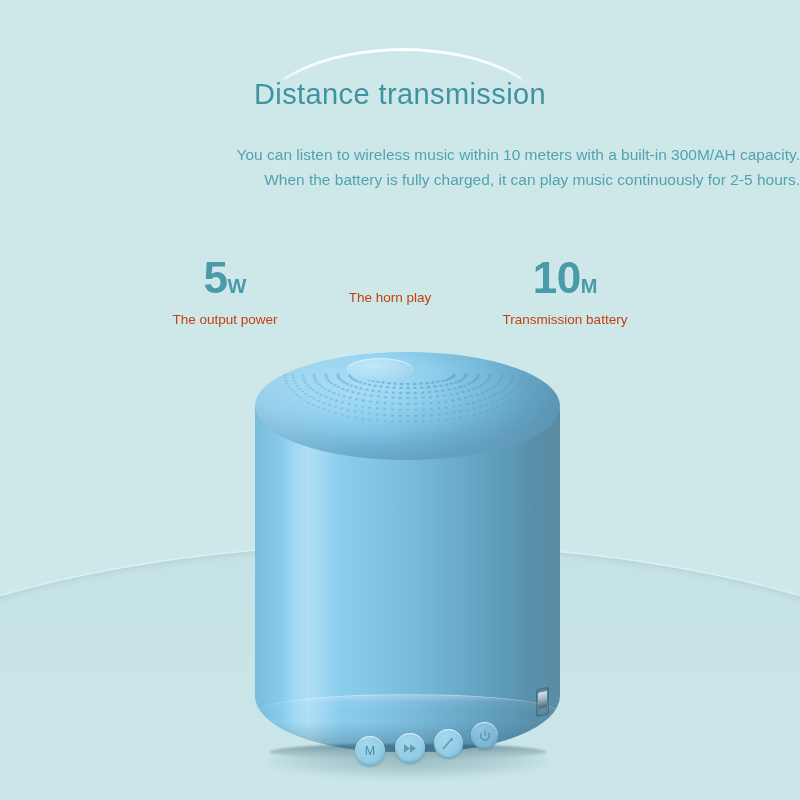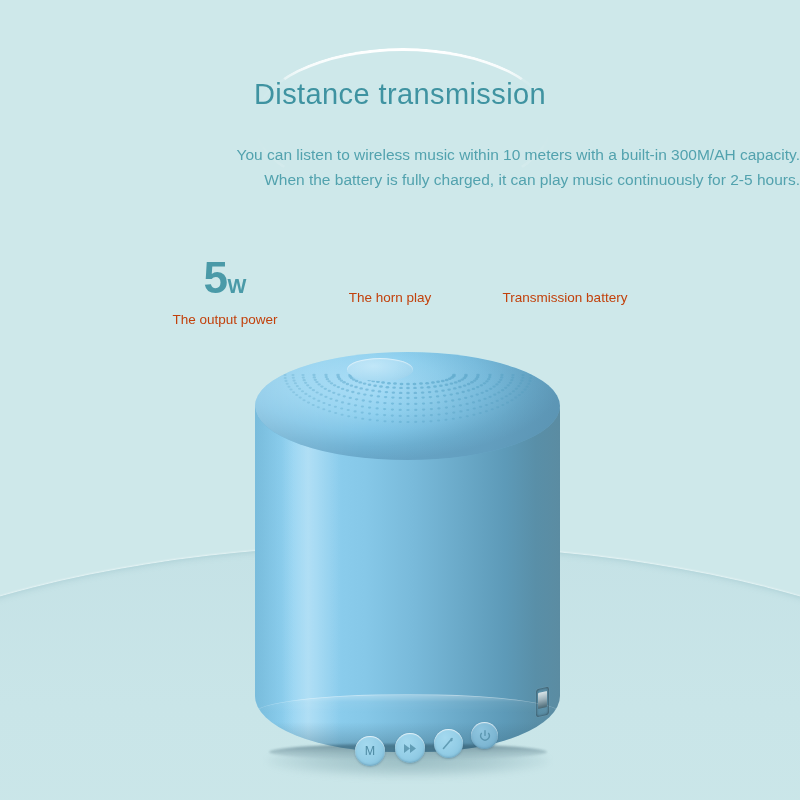--- a/index.html
+++ b/index.html
@@ -308,20 +308,21 @@
     <div class="stat stat-a">
       <div class="stat-value"><span class="stat-num">5</span><span class="stat-unit">W</span></div>
       <div class="stat-label">The output power</div>
     </div>
 
     <div class="stat stat-b">
       <div class="stat-label">The horn play</div>
     </div>
 
     <div class="stat stat-c">
+      <div class="stat-value"><span class="stat-num">10</span><span class="stat-unit">M</span></div>
       <div class="stat-label">Transmission battery</div>
     </div>
 
   </div>
 
   <div class="speaker">
 
     <div class="ground-shadow"></div>
 
     <div class="body">

